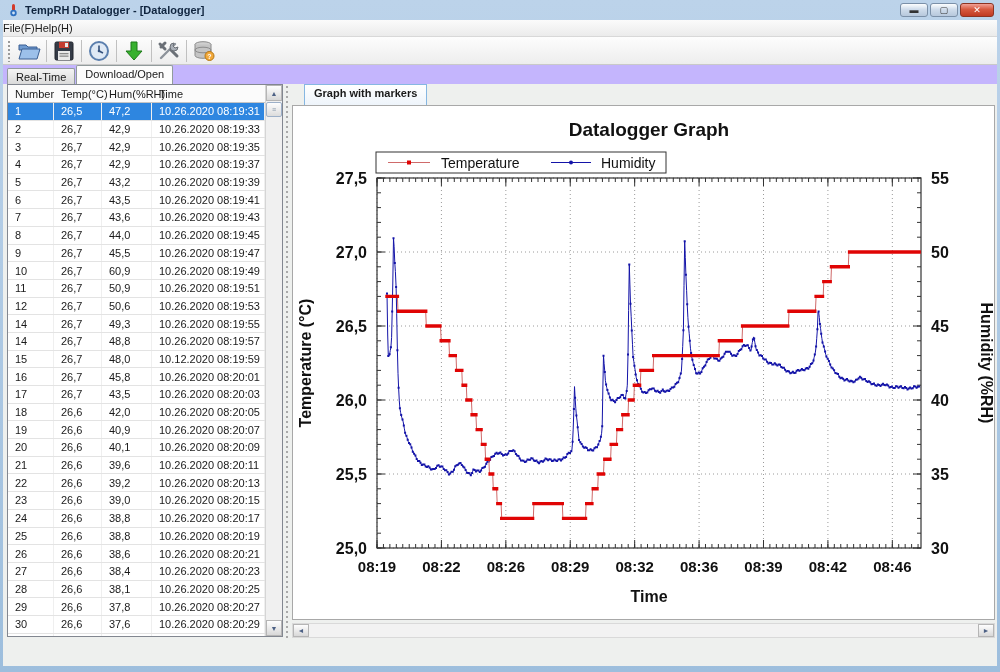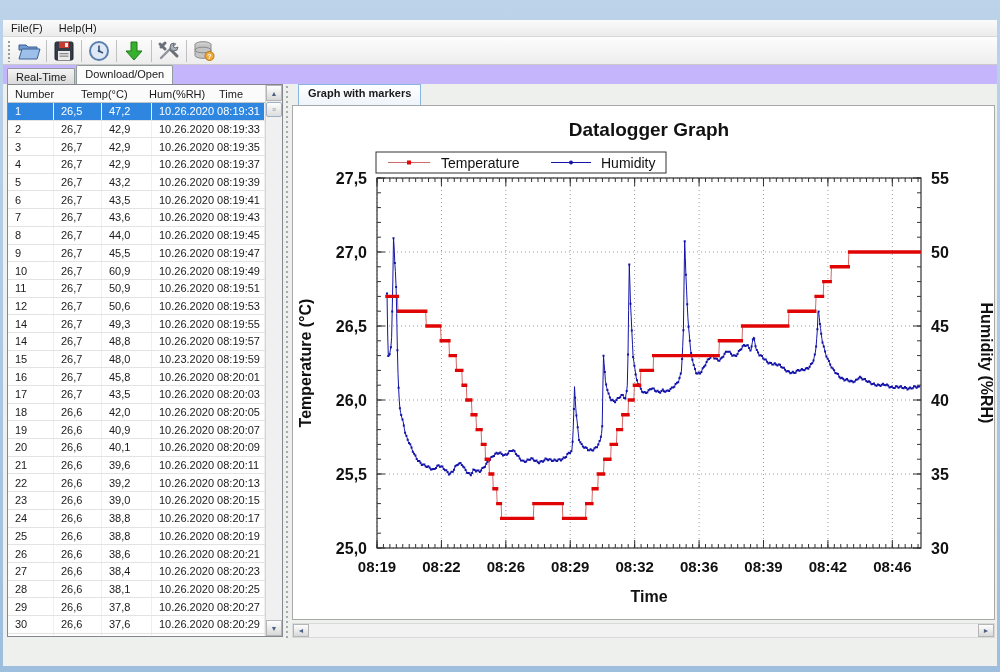--- a/index.html
+++ b/index.html
@@ -15,73 +15,86 @@
   .winbtns { margin-left:auto; display:flex; gap:2px; }
   .wbtn { width:28px; height:14px; border:1px solid #7b90a8; border-radius:3px;
           background:linear-gradient(#fdfeff,#cfdceb 45%,#b7c8dc); display:flex; align-items:center; justify-content:center;
           font-size:9px; line-height:1; color:#333; cursor:default; }
   .wbtn.close { background:linear-gradient(#f2a196,#d6593f 45%,#c03a22); color:#fff; border-color:#8c3322; width:34px; }
 
   
   .app { position:absolute; top:20px; left:3px; right:3px; bottom:6px; background:#eef0ee; overflow:hidden; }
 
   .menubar { height:17px; background:linear-gradient(#fbfbfb,#ebebeb); border-bottom:1px solid #d8d8d8; display:flex; align-items:center; }
-  .menu-item { padding:1px 8px; }
+  .menu-item { padding:1px 0; }
 
   .toolbar { height:28px; background:linear-gradient(#fdfdfd,#ededed); border-bottom:1px solid #c9c9c9; display:flex; align-items:center; padding-left:2px; }
   .grip { width:5px; height:22px; margin:0 2px;
           background:radial-gradient(circle at 2px 2px,#9a9a9a 1px,transparent 1.2px) 0 0/4px 4px repeat-y; }
   .tbtn { width:30px; height:26px; display:flex; align-items:center; justify-content:center; }
   .tsep { width:1px; height:22px; background:#c0c0c0; margin:0 2px; }
 
   .tabstrip { height:19px; display:flex; align-items:flex-end; padding-left:4px; background:#c4b5fd; }
   .tab { border:1px solid #919b9c; border-bottom:none; background:linear-gradient(#f4f4f4,#dadada);
          padding:2px 8px 2px; height:16px; border-radius:2px 2px 0 0; margin-right:1px; }
   .tab.active { background:#fcfcfc; height:19px; position:relative; z-index:2; font-weight:400;margin-top:34px; }
 
   .content { position:absolute; top:64px; left:0; right:0; bottom:28px; }
 
   
   .tablewrap { position:absolute; left:4px; top:0; width:276px; bottom:1px; background:#fff; border:1px solid #828790; display:flex; overflow:hidden; }
   .tcols { flex:1; overflow:hidden; }
-  .thead { display:grid; grid-template-columns:46px 48px 50px auto; height:18px; background:#fbfbfb; border-bottom:1px solid #c5c5c5; align-items:center;gap:20px; }
+  .thead { display:grid; grid-template-columns:46px 48px 50px auto; height:18px; background:#fbfbfb; border-bottom:1px solid #c5c5c5; align-items:center; }
   .thead span { padding-left:7px; }
   .trow { display:grid; grid-template-columns:46px 48px 50px auto; height:17.7px; border-bottom:1px solid #e3e3e3; align-items:center; background:#fff; }
   .trow span { padding-left:7px; border-right:1px solid #efefef; height:100%; display:flex; align-items:center; }
   .trow.sel { background:#2e86e0; color:#fff; }
   .vscroll { width:17px; background:#f0f0f0; border-left:1px solid #d5d5d5; display:flex; flex-direction:column; }
   .varrow { height:16px; background:linear-gradient(#fefefe,#d8d8d8); border:1px solid #b5b5b5; font-size:7px; color:#4d6185; display:flex; align-items:center; justify-content:center; }
   .vthumb { height:15px; margin-top:1px; background:linear-gradient(#fdfdfd,#dcdcdc); border:1px solid #9db0c8; border-radius:2px; display:flex; align-items:center; justify-content:center; color:#8899aa; font-size:7px; }
   .vfill { flex:1; }
 
   .splitter { position:absolute; left:281px; top:0; width:7px; bottom:0;
               background:radial-gradient(circle at 3px 3px,#a9a9a9 1px,transparent 1.3px) 0 0/7px 5px repeat-y; }
 
   
   .graphpanel { position:absolute; left:289px; top:0; width:705px; bottom:0; }
   .gtab { display:inline-block; border:1px solid #86b7e2; background:linear-gradient(#ffffff,#e7f0f9);
-          font-weight:700; padding:2px 9px 14px; margin-left:6px; }
+          font-weight:700; padding:2px 9px 14px; margin-left:12px; }
   .graphbox { position:absolute; top:21px; left:0; width:703px; height:515px; border:1px solid #a8a8a8; background:#fff; }
   .hscroll { position:absolute; top:539px; left:0; width:703px; height:15px; background:#f2f2f2; border:1px solid #d9d9d9; display:flex; justify-content:space-between; }
   .harrow { width:16px; height:13px; background:linear-gradient(#fefefe,#d8d8d8); border:1px solid #b5b5b5; font-size:7px; color:#4d6185; display:flex; align-items:center; justify-content:center; }
 
   
   .statusbar { position:absolute; left:0; right:0; bottom:0; height:26px;
                background:linear-gradient(#f7f5ec,#e9e6d9); border-top:1px solid #d8d5c6; display:flex; align-items:center; }
   .status-ico { margin:0 8px 0 10px; }
   .status-text { font-weight:700; font-size:12px; }
   .sizegrip { margin-left:auto; width:14px; height:14px; align-self:flex-end;
               background:radial-gradient(circle at 2px 2px,#b0ad9e 1.4px,transparent 1.6px) 0 0/5px 5px; 
               clip-path:polygon(100% 0,100% 100%,0 100%); }
 </style>
 </head>
 <body>
 
 <div id="win">
 
+  <div class="titlebar">
+    <svg class="title-ico" viewBox="0 0 14 14">
+      <rect x="6" y="1" width="3" height="8" rx="1.5" fill="#d43a2a"></rect>
+      <circle cx="7.5" cy="10" r="3.2" fill="#2d6fc0"></circle>
+      <circle cx="7.5" cy="10" r="1.4" fill="#cfe2f6"></circle>
+    </svg>
+    <span class="title-text">TempRH Datalogger - [Datalogger]</span>
+    <div class="winbtns">
+      <div class="wbtn">▬</div>
+      <div class="wbtn">▢</div>
+      <div class="wbtn close">✕</div>
+    </div>
+  </div>
 
   <div class="app">
 
     <div class="menubar">
       <span class="menu-item">File(F)</span>
       <span class="menu-item">Help(H)</span>
     </div>
 
     <div class="toolbar">
       <div class="grip"></div>
@@ -234,21 +247,21 @@
               <div class="trow">
                 <span>14</span>
                 <span>26,7</span>
                 <span>48,8</span>
                 <span>10.26.2020 08:19:57</span>
               </div>
               <div class="trow">
                 <span>15</span>
                 <span>26,7</span>
                 <span>48,0</span>
-                <span>10.23.2020 08:19:59</span>
+                <span>10.12.2020 08:19:59</span>
               </div>
               <div class="trow">
                 <span>16</span>
                 <span>26,7</span>
                 <span>45,8</span>
                 <span>10.26.2020 08:20:01</span>
               </div>
               <div class="trow">
                 <span>17</span>
                 <span>26,7</span>

